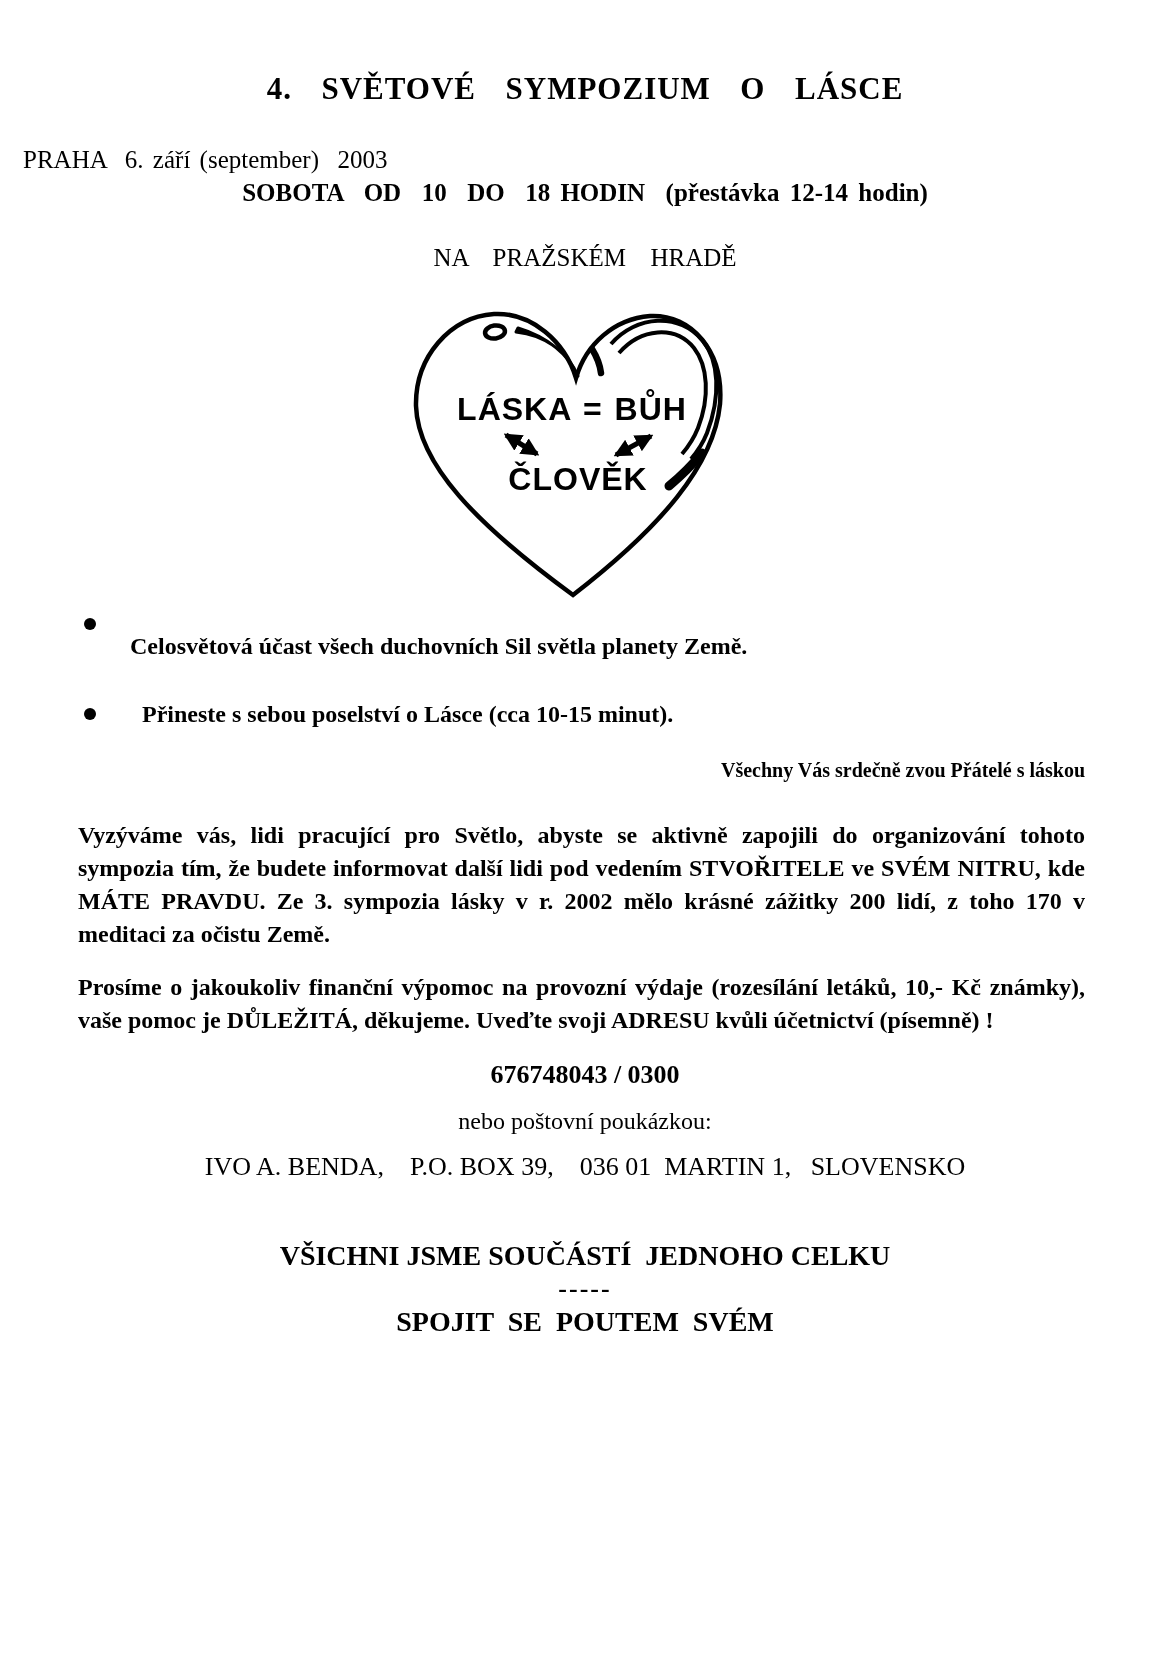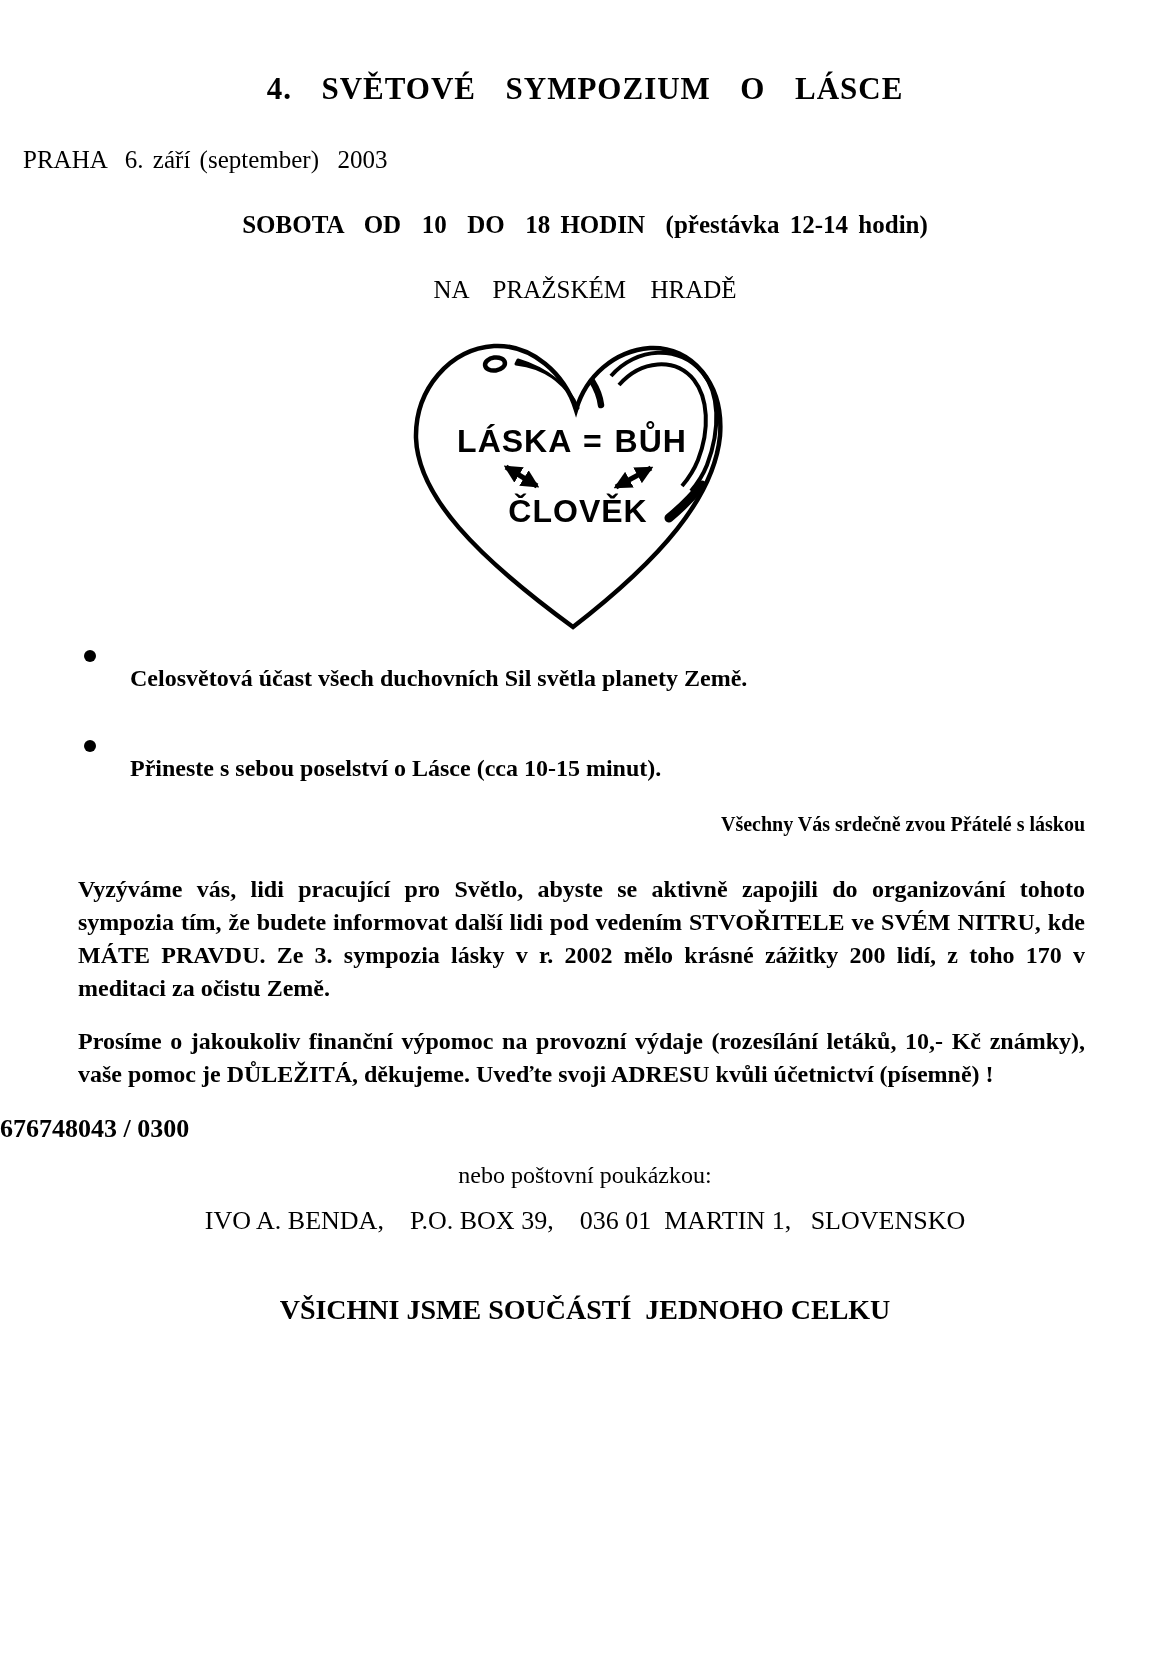--- a/index.html
+++ b/index.html
@@ -12,42 +12,42 @@
     font-family:"Liberation Serif", serif;
     overflow:hidden;
   }
   .title{
     padding-top:70px;
     font-size:31px;line-height:38px;font-weight:bold;
     letter-spacing:1px;word-spacing:6px;
     text-align:center;white-space:pre-wrap;
   }
   .date-line{margin-top:36px;font-size:25px;line-height:32px;text-align:left;white-space:pre-wrap;word-spacing:3px;padding-left:23px;}
-  .time-line{margin-top:32px;font-size:25px;line-height:33px;font-weight:bold;text-align:center;white-space:pre-wrap;word-spacing:4px;}
+  .time-line{font-size:25px;line-height:33px;font-weight:bold;text-align:center;white-space:pre-wrap;word-spacing:4px;}
   .venue-line{margin-top:32px;font-size:25px;line-height:33px;font-weight:normal;text-align:center;white-space:pre-wrap;word-spacing:6px;}
   .heart-wrap{margin-top:28px;text-align:center;height:296px;}
   .heart-wrap svg{transform:translateX(-14px);}
   .heart-label{
     font-family:"Liberation Sans", sans-serif;
     font-weight:bold;
   }
   .bullet-row{display:flex;align-items:flex-start;padding-left:84px;}
   .bullet-row.first{margin-top:10px;flex-direction:column;}
-  .bullet-row.second{margin-top:36px;flex-direction:column;}
+  .bullet-row.second{margin-top:36px;}
   .bullet-dot{flex:none;width:12px;height:12px;border-radius:50%;background:#000;margin-top:10px;}
   .bullet-text{margin-left:46px;font-size:24px;line-height:32px;font-weight:bold;}
   .invite-line{margin-top:24px;padding-right:85px;font-size:20px;line-height:33px;font-weight:bold;text-align:right;}
   .para{
     padding:0 85px 0 78px;
     font-size:24px;line-height:33px;font-weight:bold;
     text-align:justify;
   }
   .para.p1{margin-top:32px;}
   .para.p2{margin-top:20px;}
-  .account-line{margin-top:20px;font-size:26px;line-height:36px;font-weight:bold;text-align:left;}
+  .account-line{margin-top:20px;font-size:26px;line-height:36px;font-weight:bold;text-align:center;}
   .postal-line{margin-top:12px;font-size:24px;line-height:32px;text-align:center;}
   .address-line{margin-top:12px;font-size:26px;line-height:36px;font-weight:normal;text-align:center;white-space:pre-wrap;}
   .unity-line{margin-top:52px;font-size:28px;line-height:38px;font-weight:bold;text-align:center;white-space:pre-wrap;}
   .divider-dashes{font-size:26px;line-height:28px;font-weight:bold;text-align:center;letter-spacing:2px;}
   .bond-line{font-size:28px;line-height:38px;font-weight:bold;text-align:center;white-space:pre-wrap;}
   .footer-line{margin-top:48px;font-size:26px;line-height:36px;text-align:center;white-space:pre-wrap;}
   .website-link{color:#000;text-decoration:underline;cursor:pointer;}
 </style>
 </head>
 <body>

